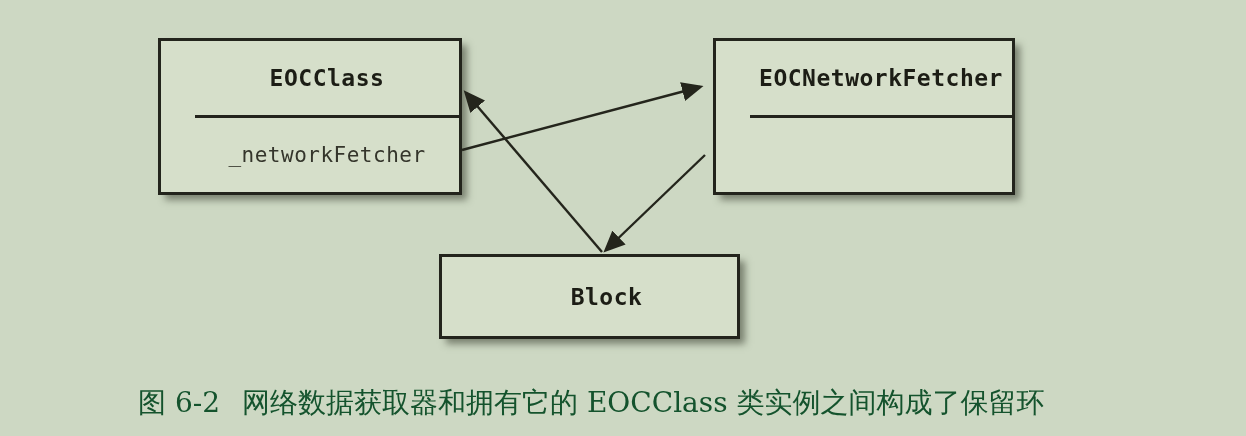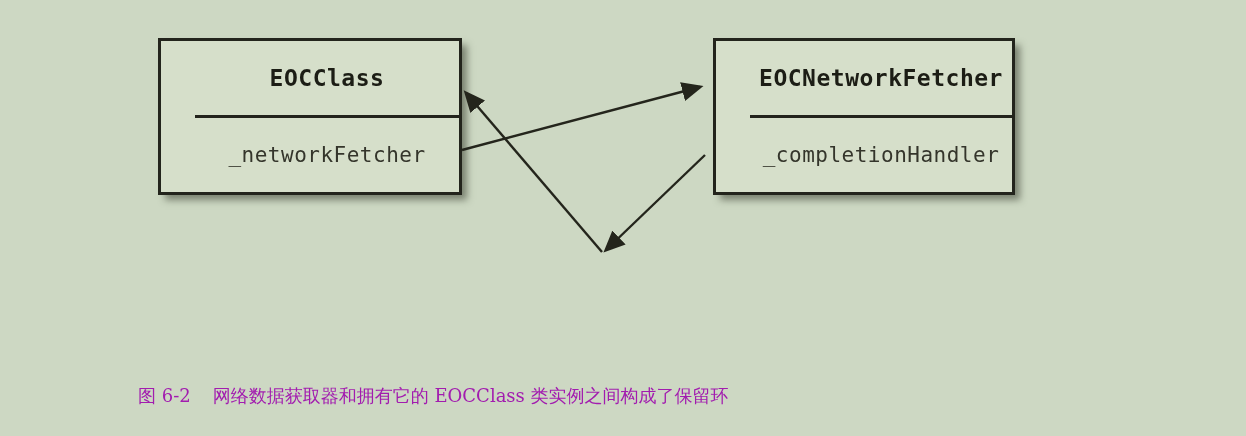--- a/index.html
+++ b/index.html
@@ -75,43 +75,45 @@
   svg.arrows line {
     stroke: #24251c;
     stroke-width: 2.4;
   }
   .caption {
     position: absolute;
     left: 138px;
     top: 384px;
     width: 960px;
     font-family: "DejaVu Serif", serif;
-    font-size: 18px;
-    color: #a21caf;
+    font-size: 28px;
+    color: #14532d;
     white-space: nowrap;
   }
   .caption .fig-no {
     margin-right: 22px;
   }
 </style>
 </head>
 <body>
 
 <div class="canvas">
 
   <div class="node node-eocclass">
     <div class="node-title">EOCClass</div>
     <div class="node-attr">_networkFetcher</div>
   </div>
 
   <div class="node node-fetcher">
     <div class="node-title">EOCNetworkFetcher</div>
-    <div class="node-attr">_completionHandler</div>
   </div>
 
+  <div class="node node-block">
+    <div class="node-title-only">Block</div>
+  </div>
 
   <svg class="arrows" viewBox="0 0 1246 436" xmlns="http://www.w3.org/2000/svg">
     <defs>
       <marker id="arrowhead" markerWidth="9" markerHeight="8" refX="7.5" refY="4" orient="auto" markerUnits="strokeWidth">
         <polygon points="0,0 9,4 0,8" fill="#24251c"></polygon>
       </marker>
     </defs>
     <line x1="462" y1="150" x2="700" y2="87" marker-end="url(#arrowhead)"></line>
     <line x1="705" y1="155" x2="606" y2="250" marker-end="url(#arrowhead)"></line>
     <line x1="602" y1="252" x2="466" y2="93" marker-end="url(#arrowhead)"></line>

